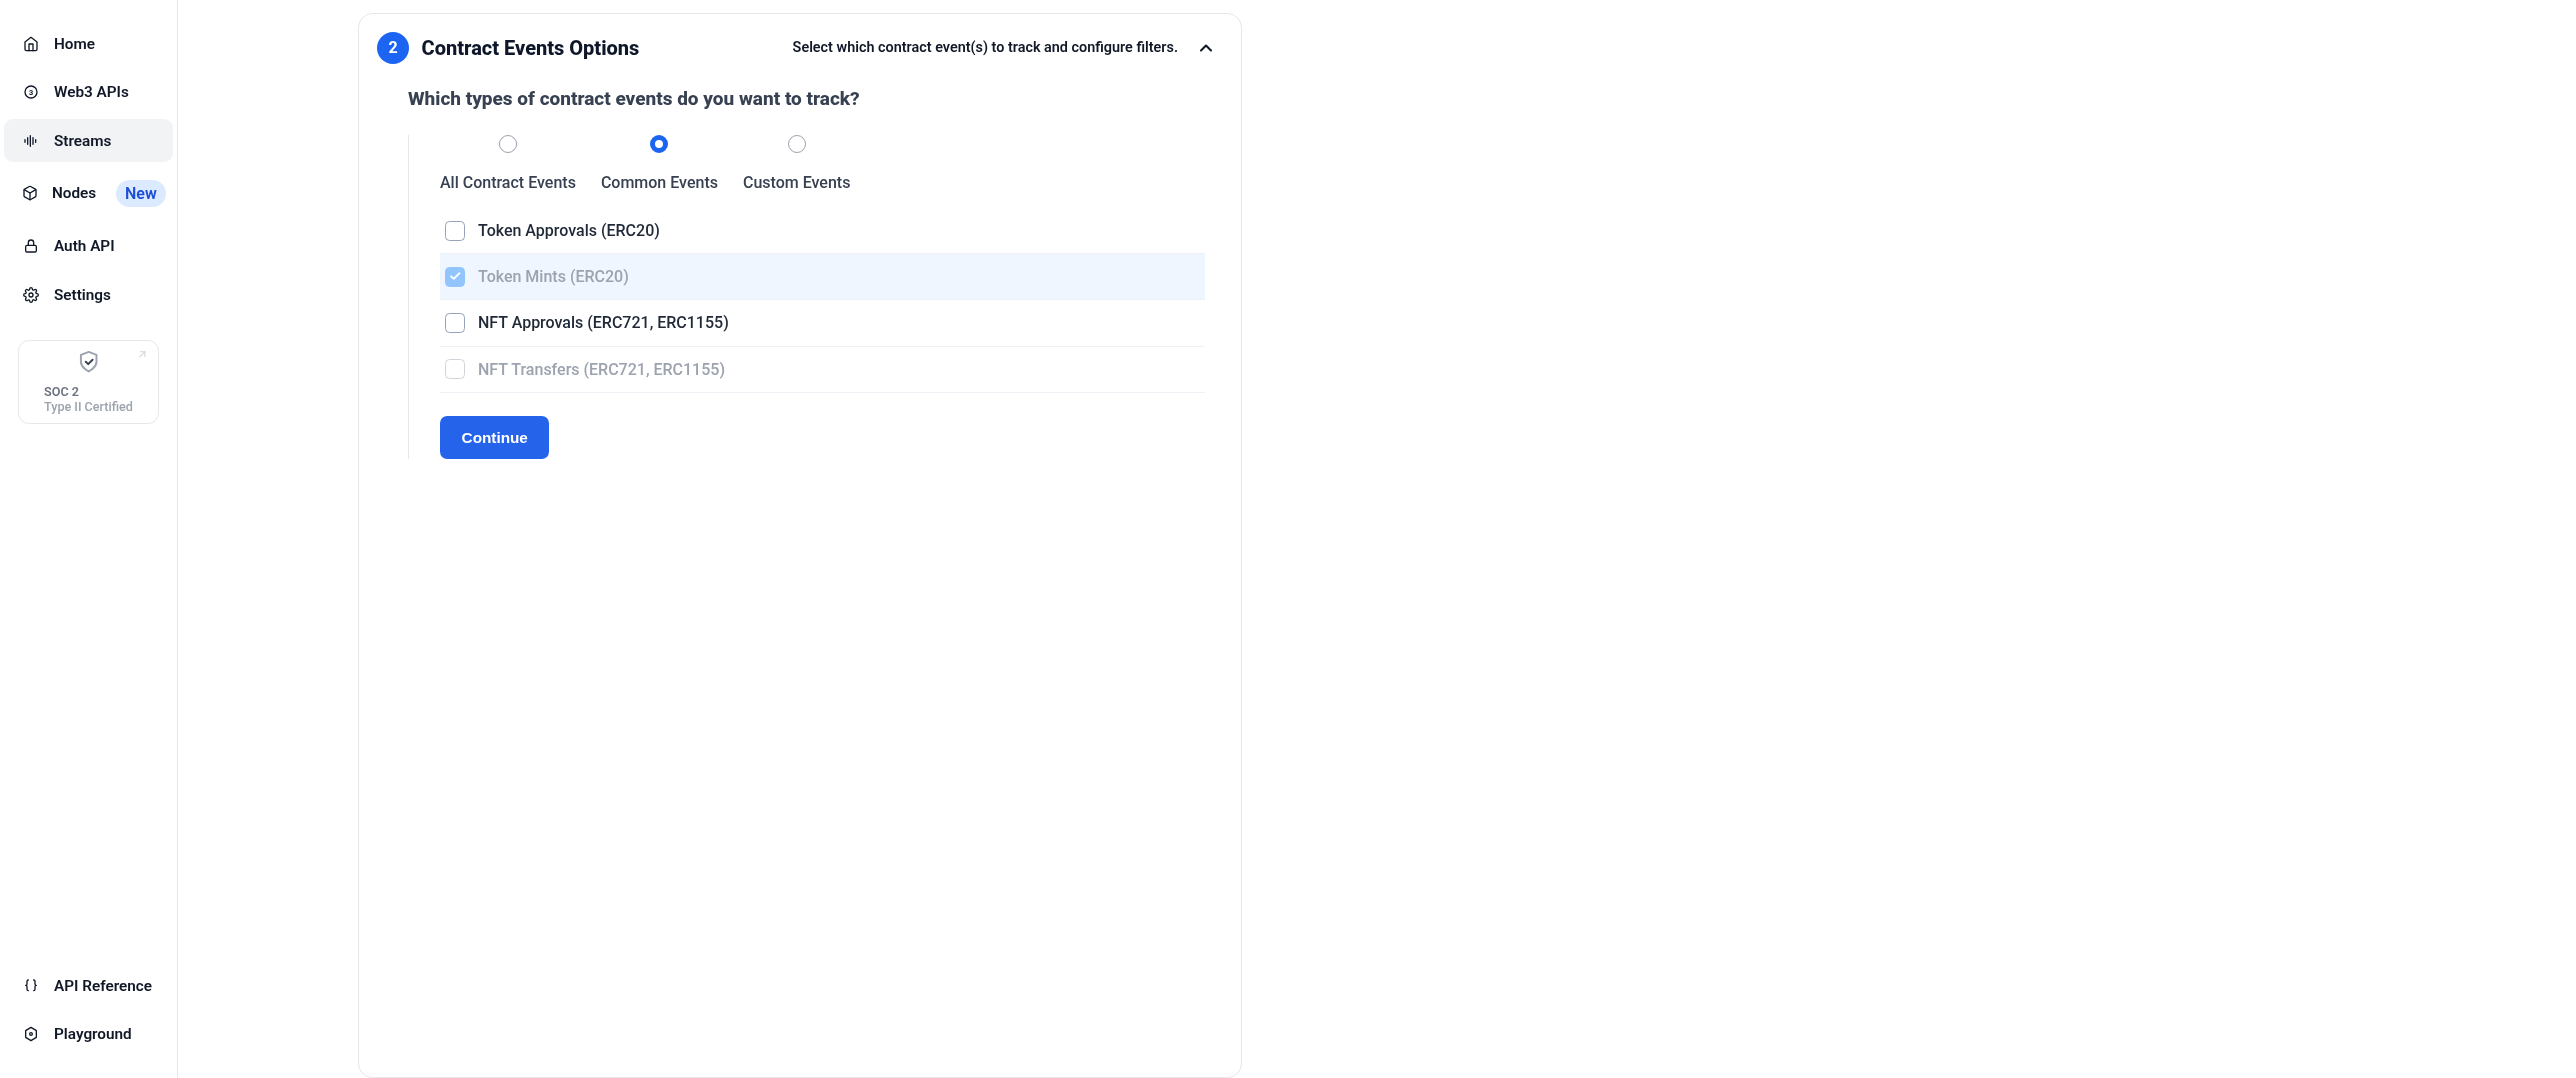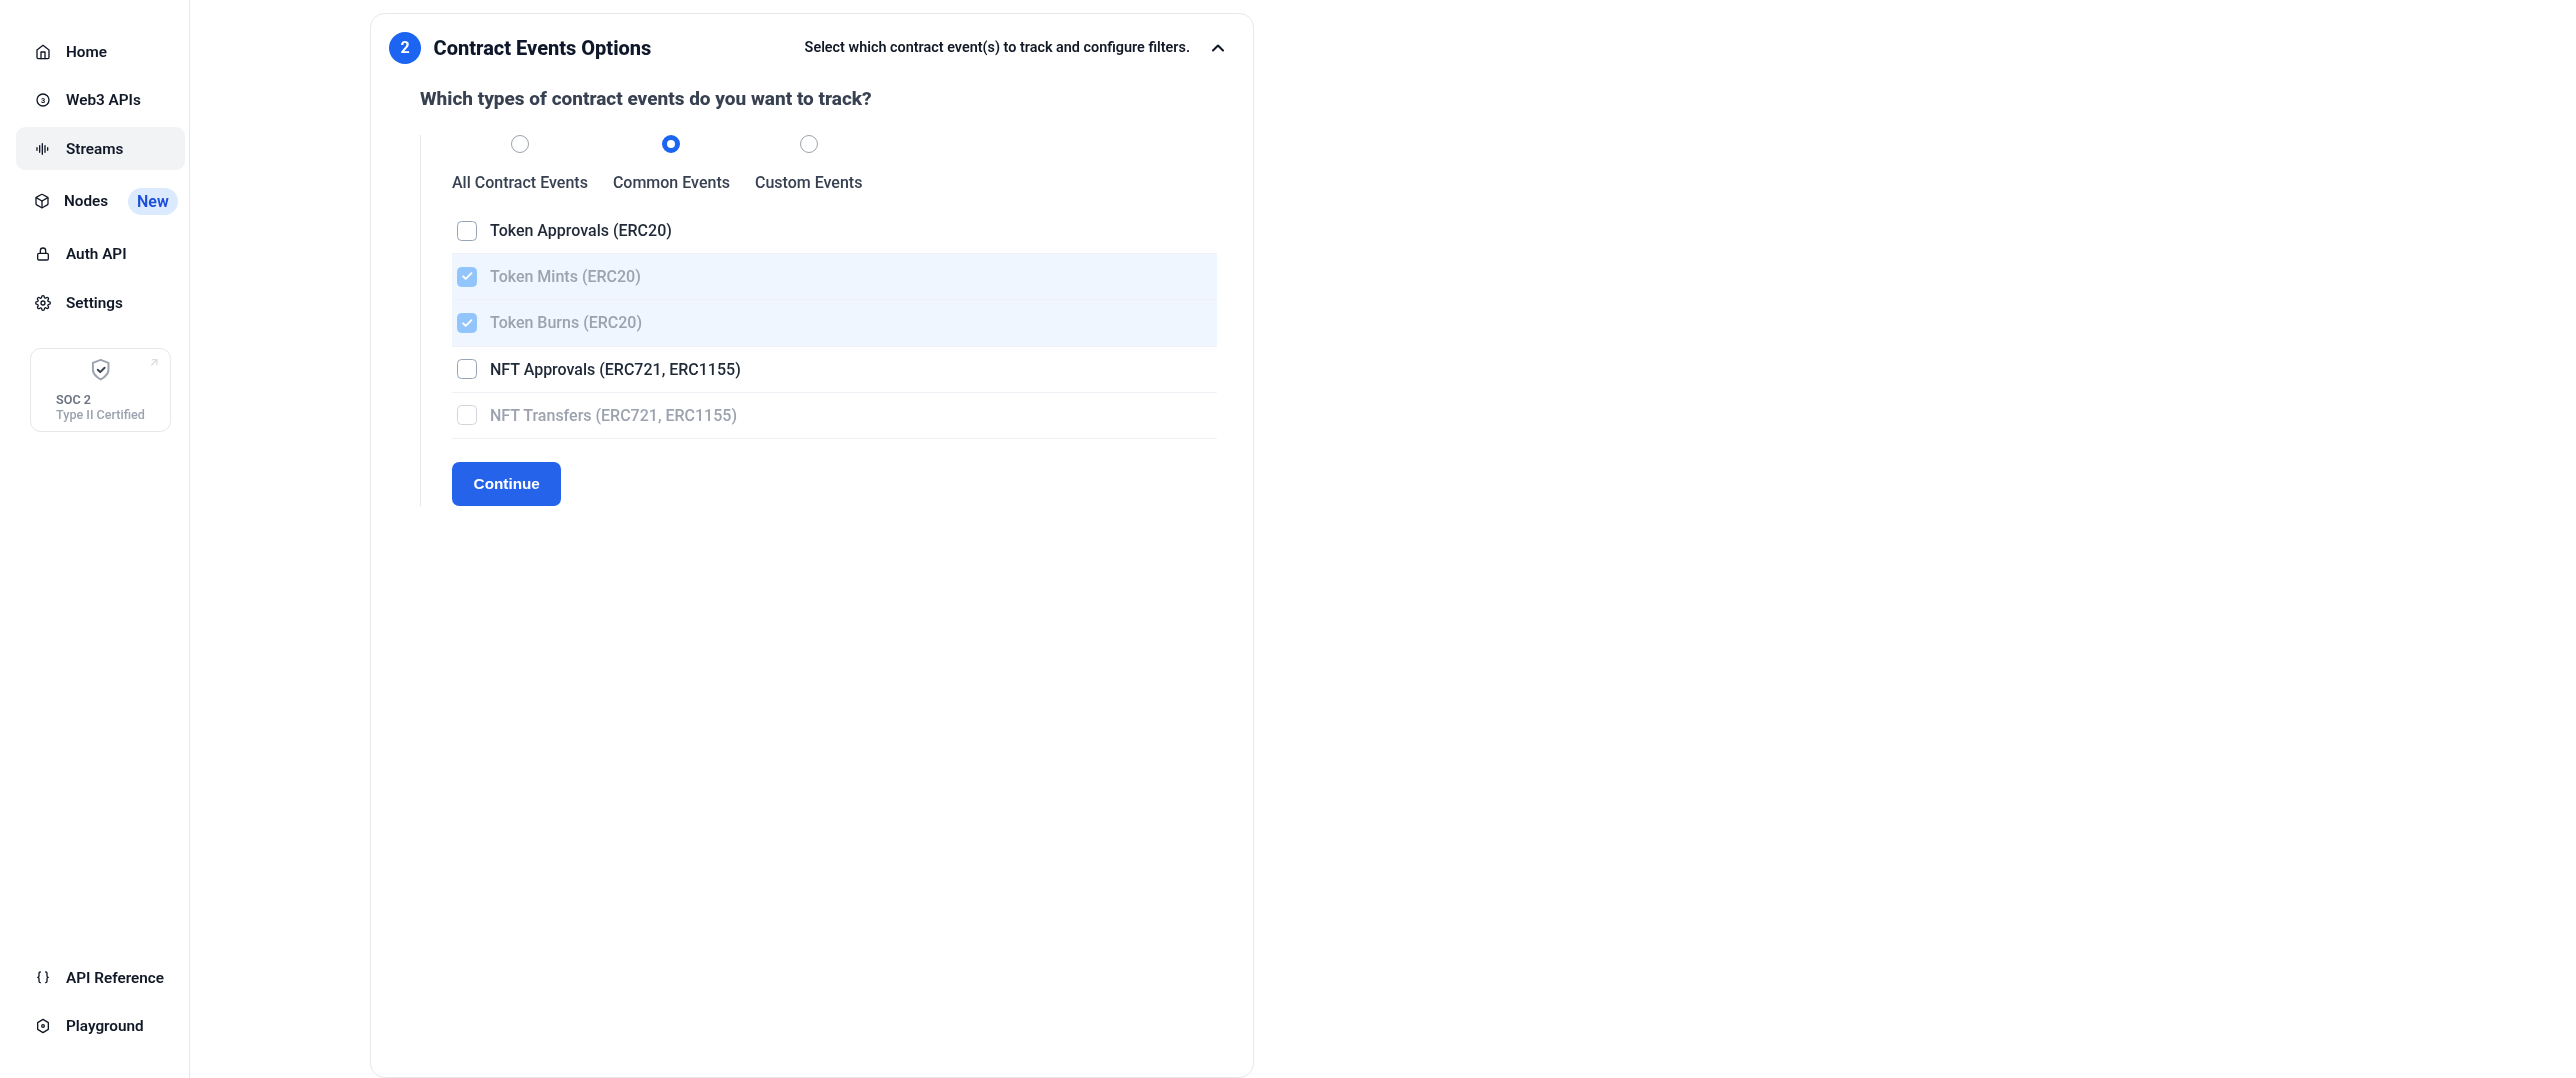--- a/index.html
+++ b/index.html
@@ -14,22 +14,21 @@
       display: flex;
       min-height: 100vh;
     }
 
     
     .sidebar {
       width: 178px;
       border-right: 0.9px solid #e5e7eb;
       display: flex;
       flex-direction: column;
-      padding: 30px 0;
-      margin-left: 12px;
+      padding: 22px 0;
     }
     .sidebar-top-group {
       display: flex;
       flex-direction: column;
       gap: 5.4px;
       padding: 0 3.6px 14.4px 3.6px;
     }
     .sidebar-item {
       display: flex;
       align-items: center;
@@ -429,28 +428,20 @@
 
           <div class="cb-item disabled">
             <span class="cb-box disabled-checked">
               <svg width="12.6" height="12.6" viewBox="0 0 24 24" fill="none" stroke="currentColor" stroke-width="3.5" stroke-linecap="round" stroke-linejoin="round">
                   <polyline points="20 6 9 17 4 12"></polyline>
                 </svg>
             </span>
             <span class="cb-label">Token Mints (ERC20)</span>
           </div>
 
-          <div class="cb-item disabled">
-            <span class="cb-box disabled-checked">
-              <svg width="12.6" height="12.6" viewBox="0 0 24 24" fill="none" stroke="currentColor" stroke-width="3.5" stroke-linecap="round" stroke-linejoin="round">
-                  <polyline points="20 6 9 17 4 12"></polyline>
-                </svg>
-            </span>
-            <span class="cb-label">Token Burns (ERC20)</span>
-          </div>
 
           <div class="cb-item">
             <span class="cb-box"></span>
             <span class="cb-label">NFT Approvals (ERC721, ERC1155)</span>
           </div>
 
           <div class="cb-item disabled" style="background:#fff">
             <span class="cb-box" style="border-color:#d1d5db"></span>
             <span class="cb-label">NFT Transfers (ERC721, ERC1155)</span>
           </div>

